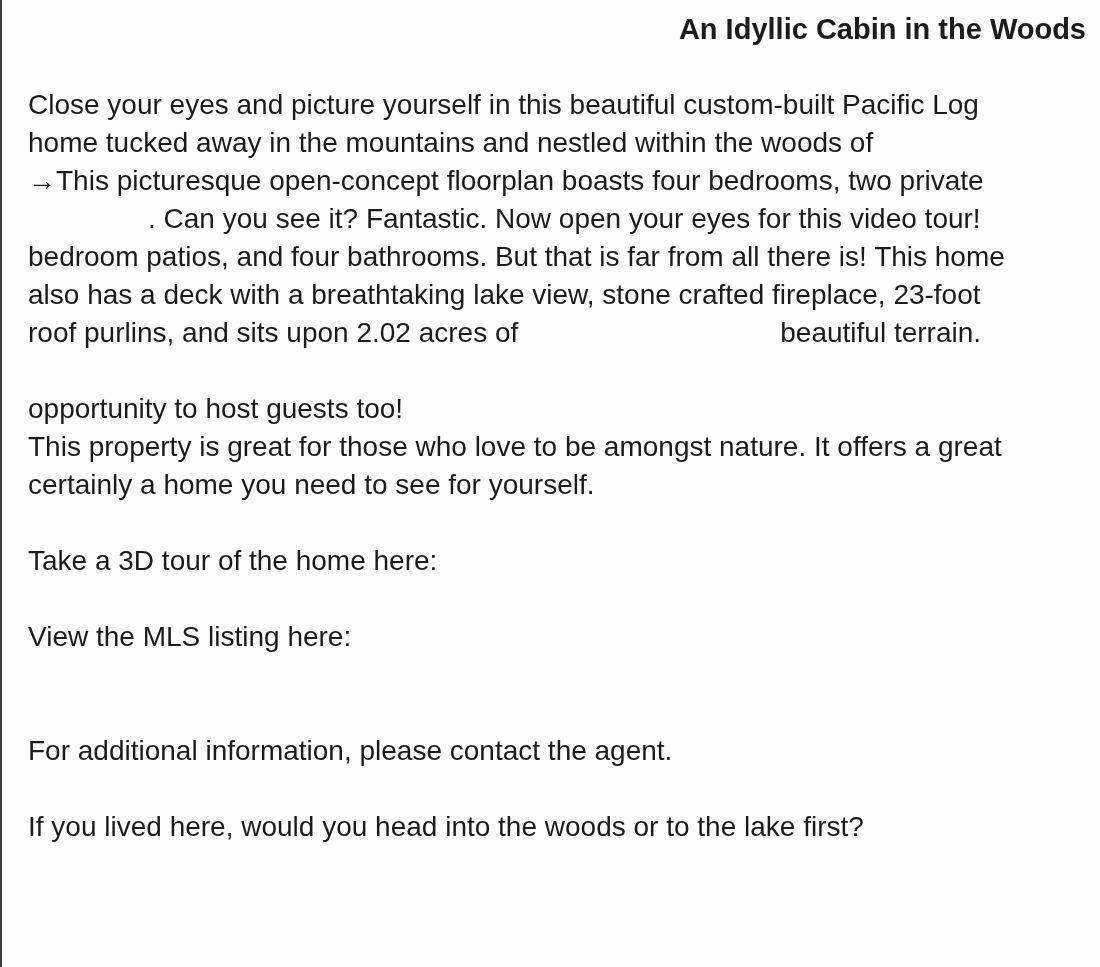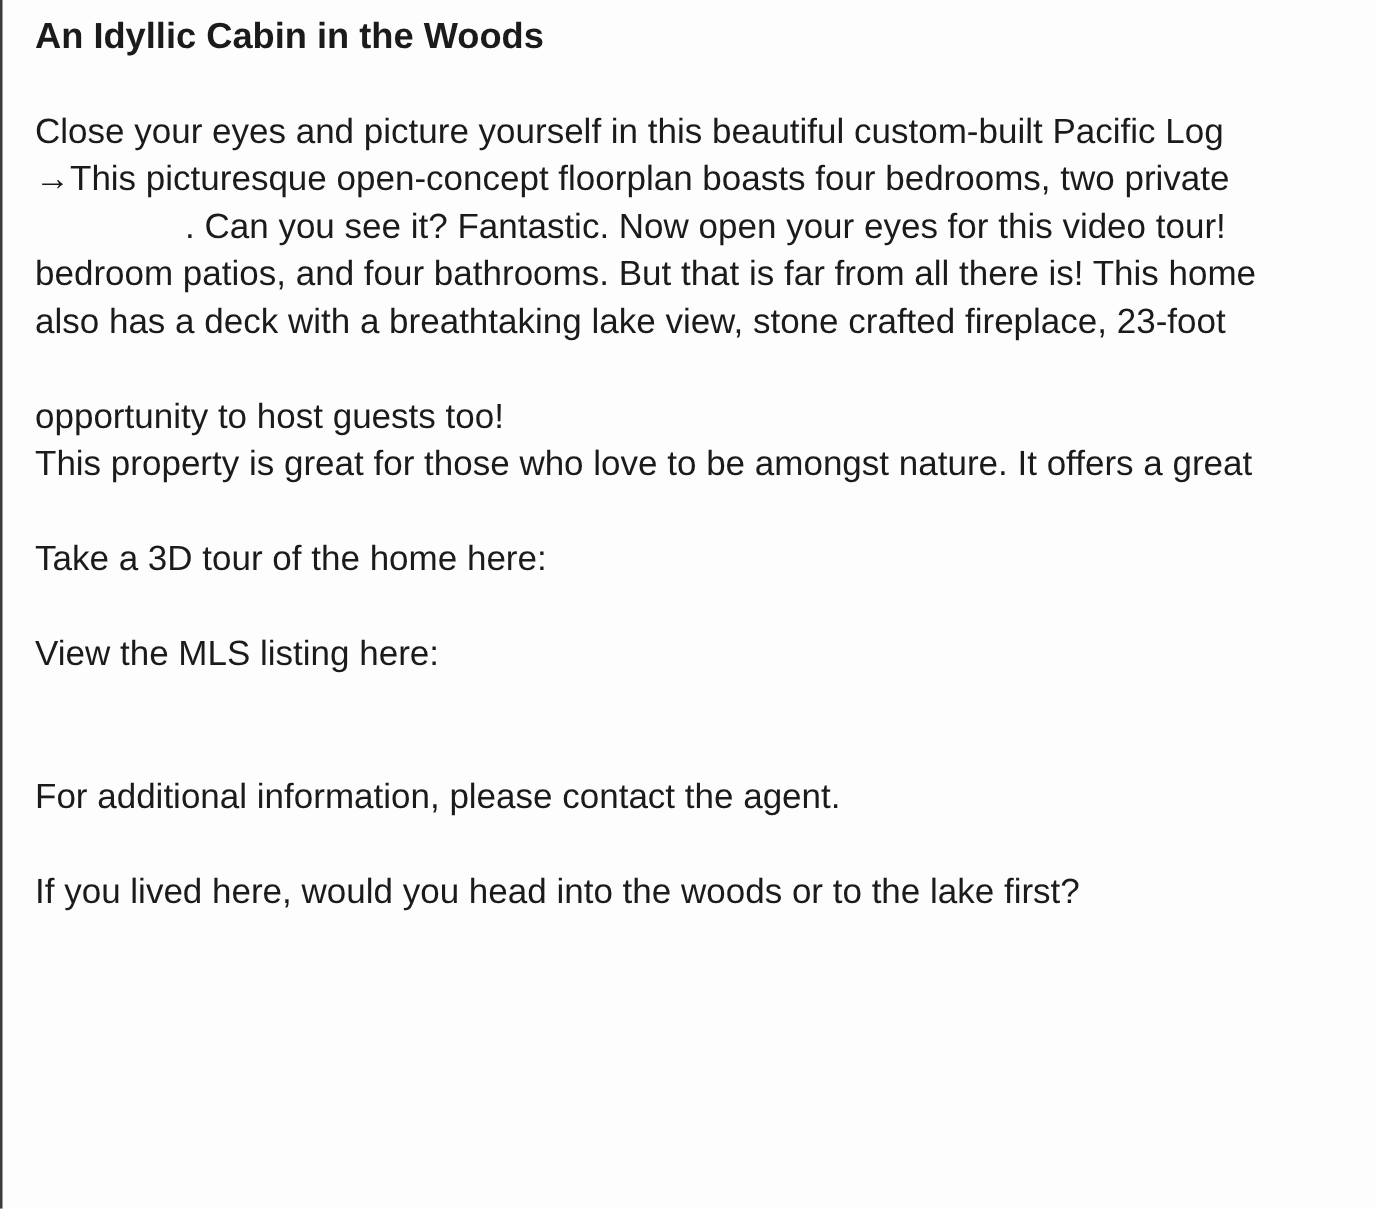--- a/index.html
+++ b/index.html
@@ -12,46 +12,50 @@
   .edge-line {
     position: absolute; left: 0; top: 0; bottom: 0; width: 2px;
   }
   .doc {
     position: absolute; top: 0; left: 0; right: 0; bottom: 0;
     padding: 10px 14px 0 28px;
   }
   .title {
     font-size: 29px; font-weight: bold; line-height: 38px;
     white-space: pre;
+    text-align: right;
   }
   .line {
     font-size: 28px; line-height: 38px; height: 38px;
     white-space: pre;
   }
   .line.blank { }
   .gap { display: inline-block; height: 2px; }
   .seg.icon { }
 </style>
 </head>
 <body style="background: rgb(253, 253, 253); color: rgb(27, 27, 27);">
 
 <div class="edge-line" style="background: rgb(60, 60, 60);"></div>
 
 <div class="doc">
   <div class="title">An Idyllic Cabin in the Woods</div>
   <div>
       <div class="line blank"></div>
       <div class="line"><span class="seg">Close your eyes and picture yourself in this beautiful custom-built Pacific Log</span></div>
+      <div class="line"><span class="seg">home tucked away in the mountains and nestled within the woods of</span></div>
       <div class="line"><span class="seg icon">→</span><span class="seg">This picturesque open-concept floorplan boasts four bedrooms, two private</span></div>
       <div class="line"><span class="gap" style="width: 120px;"></span><span class="seg">. Can you see it? Fantastic. Now open your eyes for this video tour!</span></div>
       <div class="line"><span class="seg">bedroom patios, and four bathrooms. But that is far from all there is! This home</span></div>
       <div class="line"><span class="seg">also has a deck with a breathtaking lake view, stone crafted fireplace, 23-foot</span></div>
+      <div class="line"><span class="seg">roof purlins, and sits upon 2.02 acres of</span><span class="gap" style="width: 262px;"></span><span class="seg">beautiful terrain.</span></div>
       <div class="line blank"></div>
       <div class="line"><span class="seg">opportunity to host guests too!</span></div>
       <div class="line"><span class="seg">This property is great for those who love to be amongst nature. It offers a great</span></div>
+      <div class="line"><span class="seg">certainly a home you need to see for yourself.</span></div>
       <div class="line blank"></div>
       <div class="line"><span class="seg">Take a 3D tour of the home here:</span></div>
       <div class="line blank"></div>
       <div class="line"><span class="seg">View the MLS listing here:</span></div>
       <div class="line blank"></div>
       <div class="line blank"></div>
       <div class="line"><span class="seg">For additional information, please contact the agent.</span></div>
       <div class="line blank"></div>
       <div class="line"><span class="seg">If you lived here, would you head into the woods or to the lake first?</span></div>
     </div>

